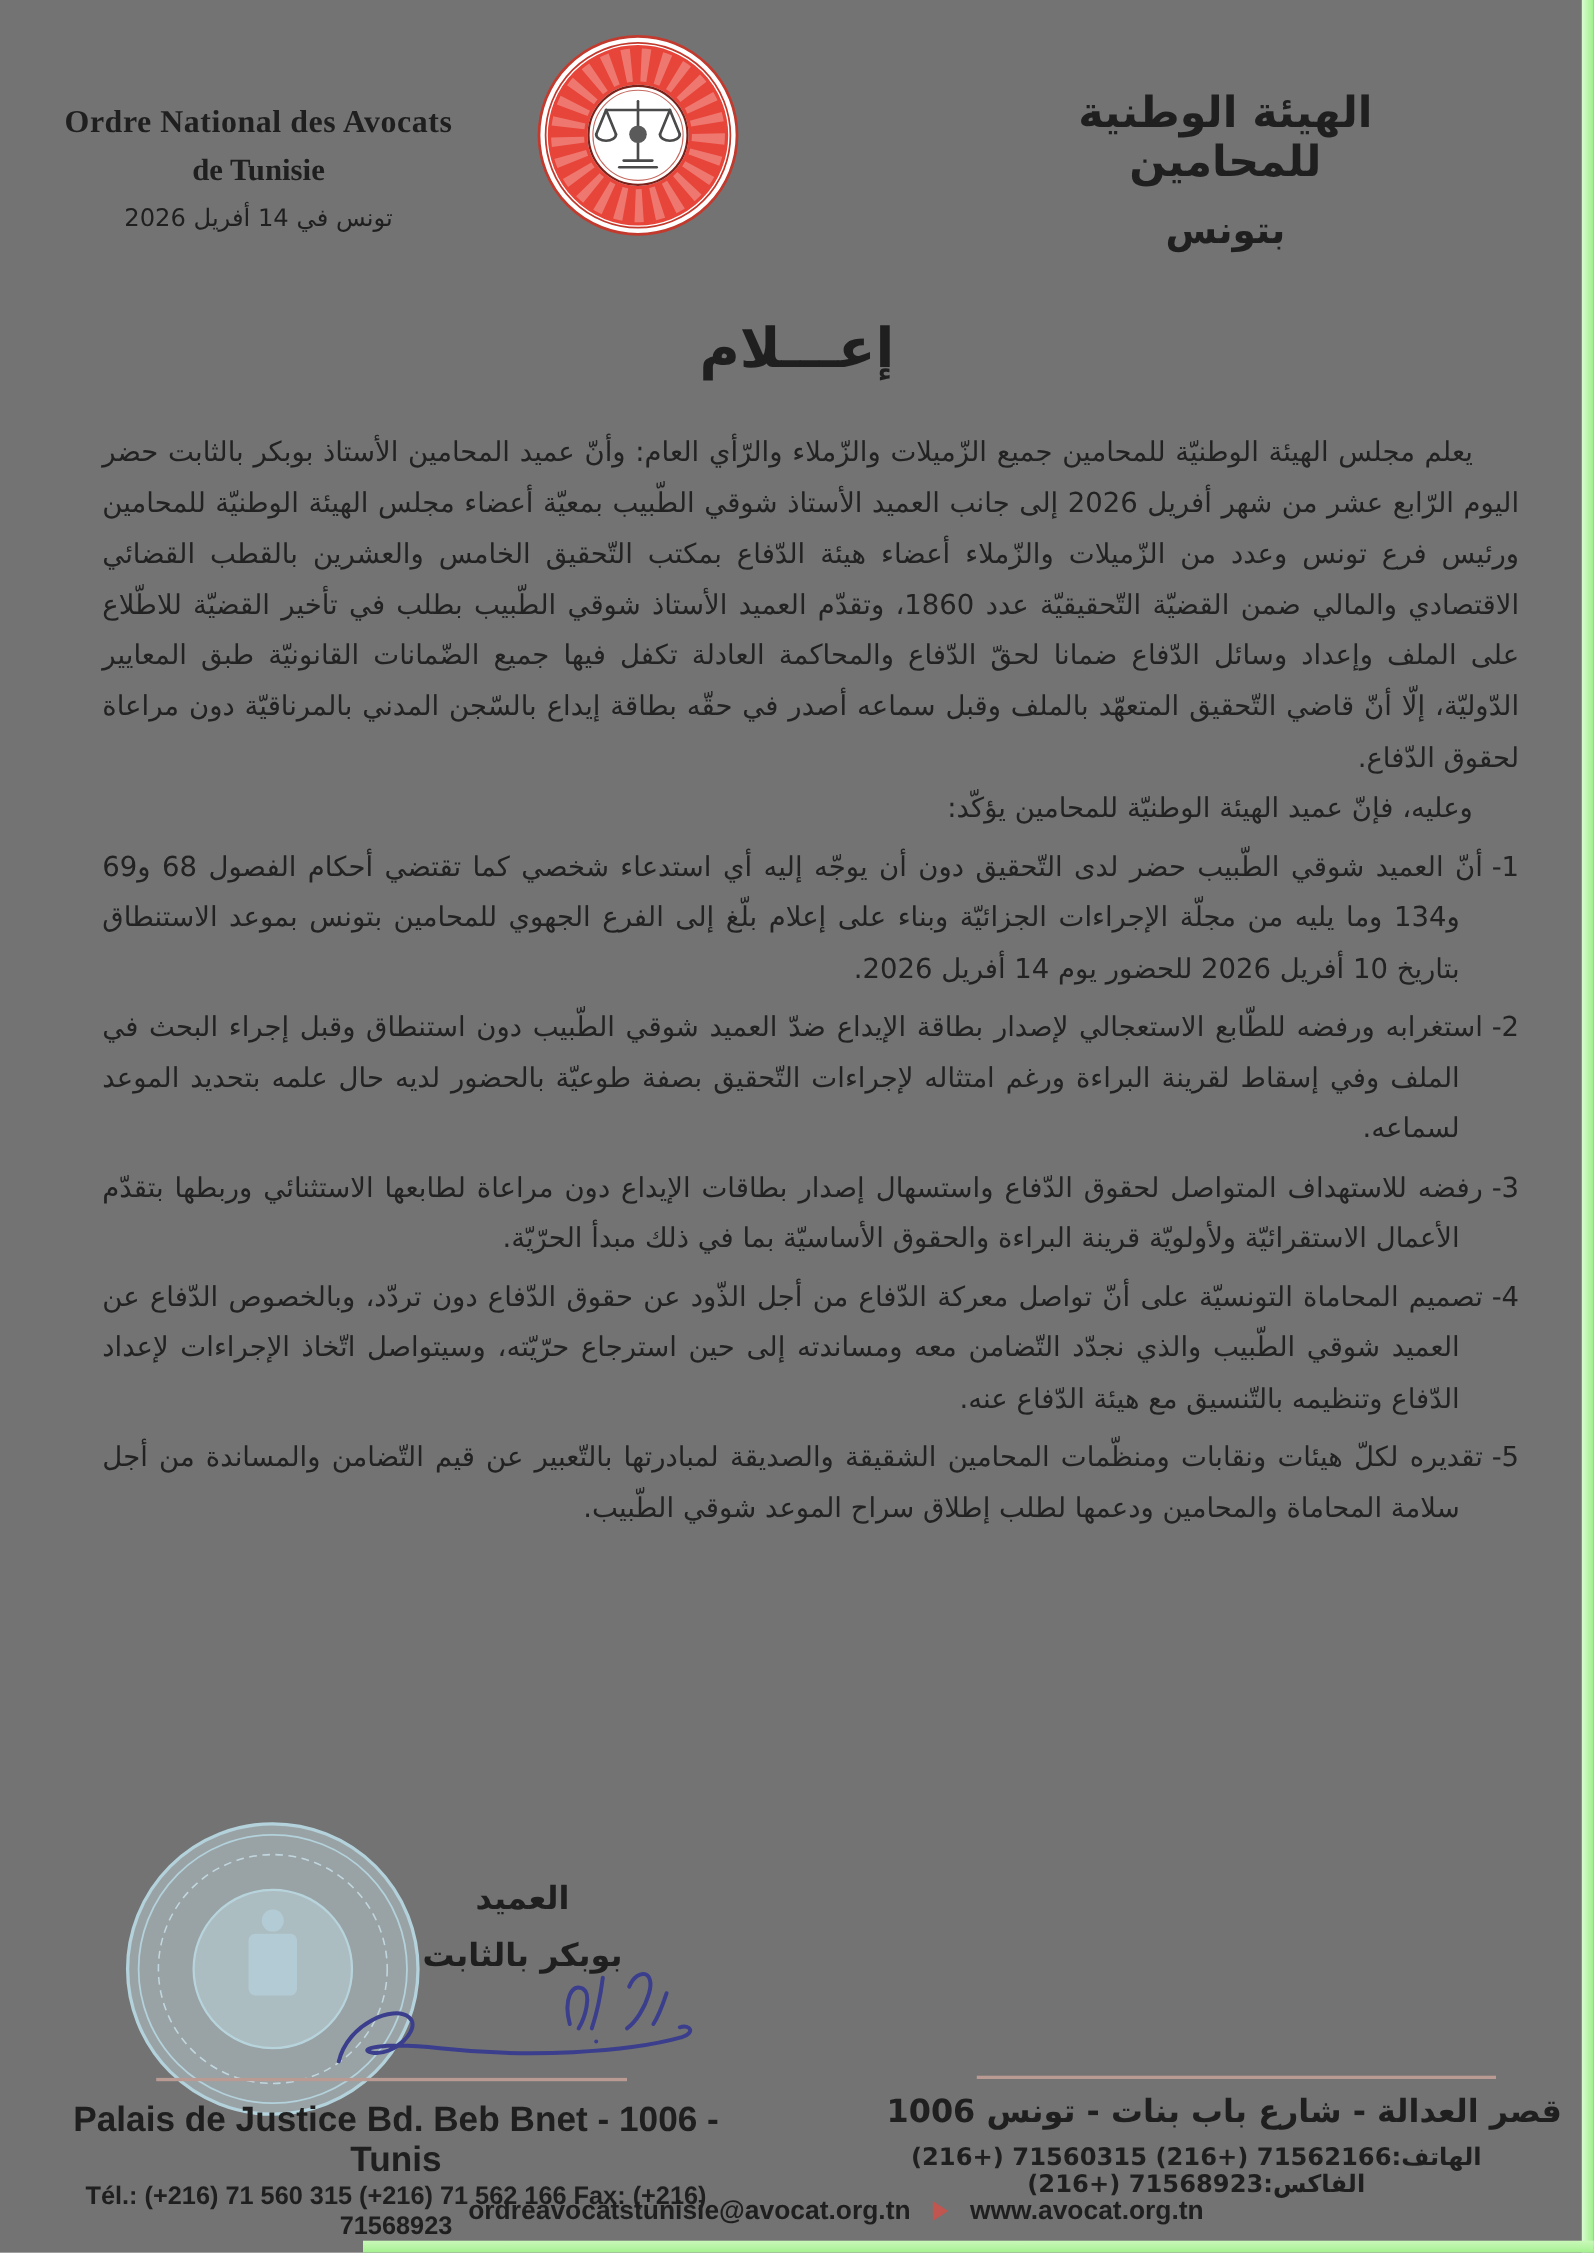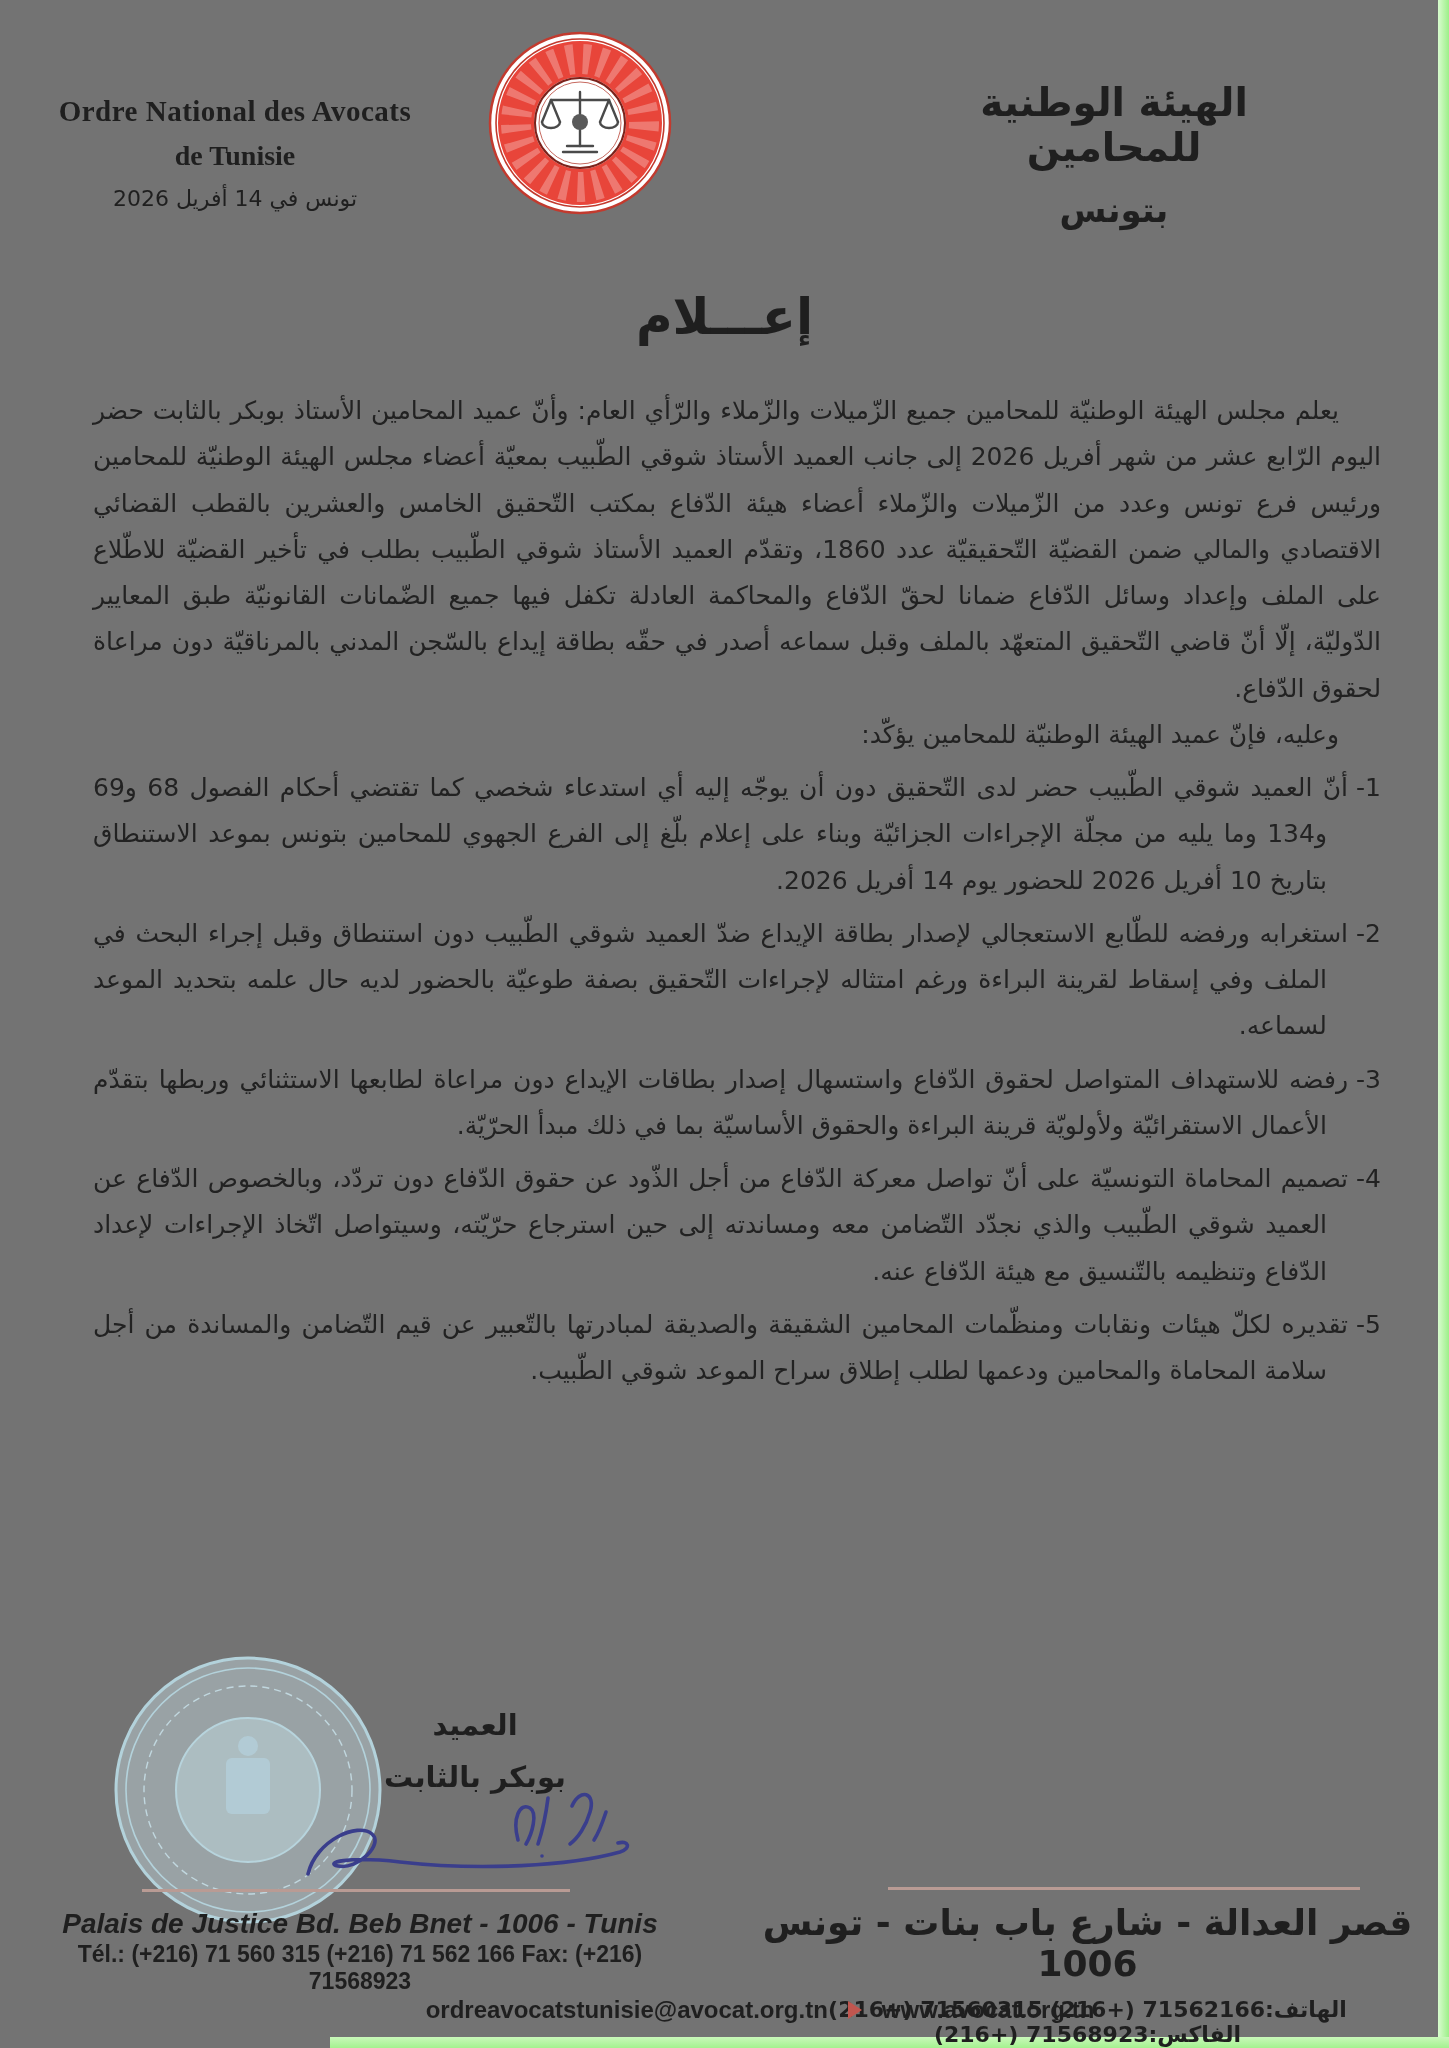--- a/index.html
+++ b/index.html
@@ -49,25 +49,25 @@
   .sig-block .sig-name{margin-top:18px;}
   .sig-svg{position:absolute;left:280px;top:1782px;}
   .stamp-svg{position:absolute;left:108px;top:1650px;opacity:.85;}
 
   
   .sep{position:absolute;height:3px;background:#b99b94;}
   .sep-left{left:142px;top:1889px;width:428px;}
   .sep-right{left:888px;top:1887px;width:472px;}
   .f-left{position:absolute;left:55px;top:1908px;width:610px;text-align:center;
     font-family:"Liberation Sans",sans-serif;font-weight:bold;}
-  .f-left .addr{font-size:28px;font-style:italic;}
+  .f-left .addr{font-size:32px;}
   .f-left .tel{font-size:23px;margin-top:1px;}
   .f-right{position:absolute;left:755px;top:1902px;width:665px;text-align:center;
     direction:rtl;font-weight:bold;}
-  .f-right .addr{font-size:36px;}
+  .f-right .addr{font-size:29px;text-align:right;}
   .f-right .tel{font-size:22px;margin-top:13px;}
   .f-bottom{position:absolute;left:330px;top:1996px;width:860px;
     display:flex;align-items:center;justify-content:center;gap:20px;
     font-family:"Liberation Sans",sans-serif;font-weight:bold;font-size:24px;}
   .arrow{width:0;height:0;border-top:9px solid transparent;border-bottom:9px solid transparent;
     border-left:14px solid #c0564f;display:inline-block;}
 </style>
 </head>
 <body>
 

